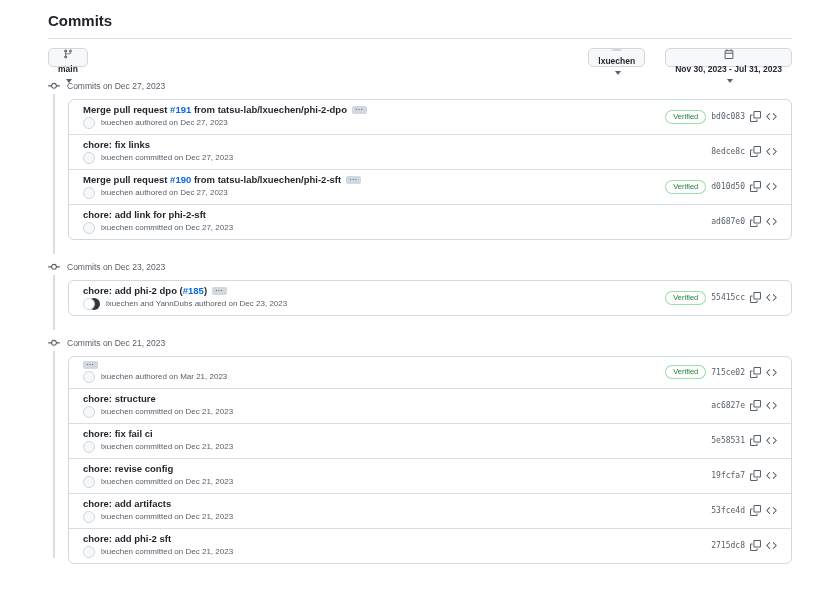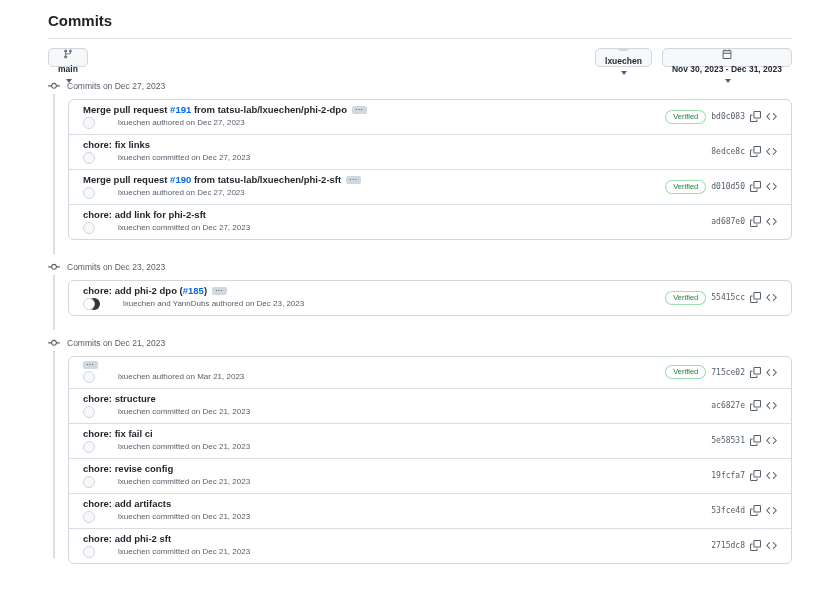--- a/index.html
+++ b/index.html
@@ -8,21 +8,21 @@
     width: 828px; height: 599px; overflow: hidden;
     background: #ffffff; color: #1f2328;
     font-family: "Liberation Sans", sans-serif;
   }
   .page { padding: 12px 36px 0 48px; }
 
   .page-title { font-size: 15px; font-weight: 600; margin: 0 0 9px 0; }
   .header-divider { height: 1px; background: #d8dee4; }
 
   .toolbar { display: flex; justify-content: space-between; align-items: center; margin: 9px 0 5px; }
-  .toolbar-right { display: flex; gap: 10px; }
+  .toolbar-right { display: flex; gap: 20px; }
   .btn {
     display: inline-flex; align-items: center; gap: 5px;
     height: 19px; padding: 0 9px;
     font-family: "Liberation Sans", sans-serif;
     font-size: 8.5px; font-weight: 700; color: #24292f;
     background: #f6f8fa; border: 1px solid #d0d7de; border-radius: 5px;
     cursor: pointer; white-space: nowrap; flex-direction: column;
   }
   .btn .icn { display: inline-flex; color: #57606a; }
   .btn .icn svg { width: 10px; height: 10px; fill: currentColor; display: block; }
@@ -50,21 +50,21 @@
   .commit-main { flex: 1; min-width: 0; }
   .commit-title { display: flex; align-items: center; gap: 5px; font-size: 9.5px; font-weight: 700; line-height: 11px; }
   .commit-title a { color: #1f2328; text-decoration: none; cursor: pointer; }
   .commit-title .pr-link { color: #0969da; }
   .desc-toggle {
     border: none; cursor: pointer; background: #d1d9e0; color: #424a53;
     border-radius: 2px; height: 8px; padding: 0 3px;
     font-size: 8px; line-height: 6px; letter-spacing: 1px;
     display: inline-flex; align-items: center;
   }
-  .commit-meta { display: flex; align-items: center; gap: 23px; margin-top: 2px; font-size: 8px; line-height: 12px; color: #57606a; }
+  .commit-meta { display: flex; align-items: center; gap: 6px; margin-top: 2px; font-size: 8px; line-height: 12px; color: #57606a; }
   .avatar { width: 12px; height: 12px; border-radius: 50%; background: #f6f8fa; border: 1px solid #d0d7de; flex: none; cursor: pointer; }
   .avatar-stack { display: flex; align-items: center; flex: none; cursor: pointer; }
   .avatar-stack .avatar-back { width: 12px; height: 12px; border-radius: 50%; background: #2f363d; border: none; margin-left: -7px; }
   .avatar-stack .avatar-front { position: relative; z-index: 1; background: #fff; }
 
   .commit-right { display: flex; align-items: center; gap: 5px; margin-left: 12px; flex: none; }
   .verified-badge {
     font-size: 7.5px; line-height: 9px; color: #1a7f37;
     border: 1px solid rgba(74,194,107,0.55); border-radius: 999px;
     padding: 1px 7px 2px; background: #fff; cursor: pointer;
@@ -97,21 +97,21 @@
         <span class="btn-avatar"></span>
         <span>lxuechen</span>
         <span class="caret"></span>
       </button>
       <button class="btn">
         <span class="icn">
           <svg viewBox="0 0 16 16">
               <path d="M4.75 0a.75.75 0 0 1 .75.75V2h5V.75a.75.75 0 0 1 1.5 0V2h1.25c.966 0 1.75.784 1.75 1.75v10.5A1.75 1.75 0 0 1 13.25 16H2.75A1.75 1.75 0 0 1 1 14.25V3.75C1 2.784 1.784 2 2.75 2H4V.75A.75.75 0 0 1 4.75 0ZM2.5 7.5v6.75c0 .138.112.25.25.25h10.5a.25.25 0 0 0 .25-.25V7.5Zm10.75-4H2.75a.25.25 0 0 0-.25.25V6h11V3.75a.25.25 0 0 0-.25-.25Z"></path>
             </svg>
         </span>
-        <span>Nov 30, 2023 - Dec 31, 2023</span>
+        <span>Nov 30, 2023 - Jul 31, 2023</span>
         <span class="caret"></span>
       </button>
     </div>
   </div>
 
   <div class="timeline">
   <section class="commit-group">
     <div class="group-header">
       <span class="icn">
         <svg viewBox="0 0 16 16">

